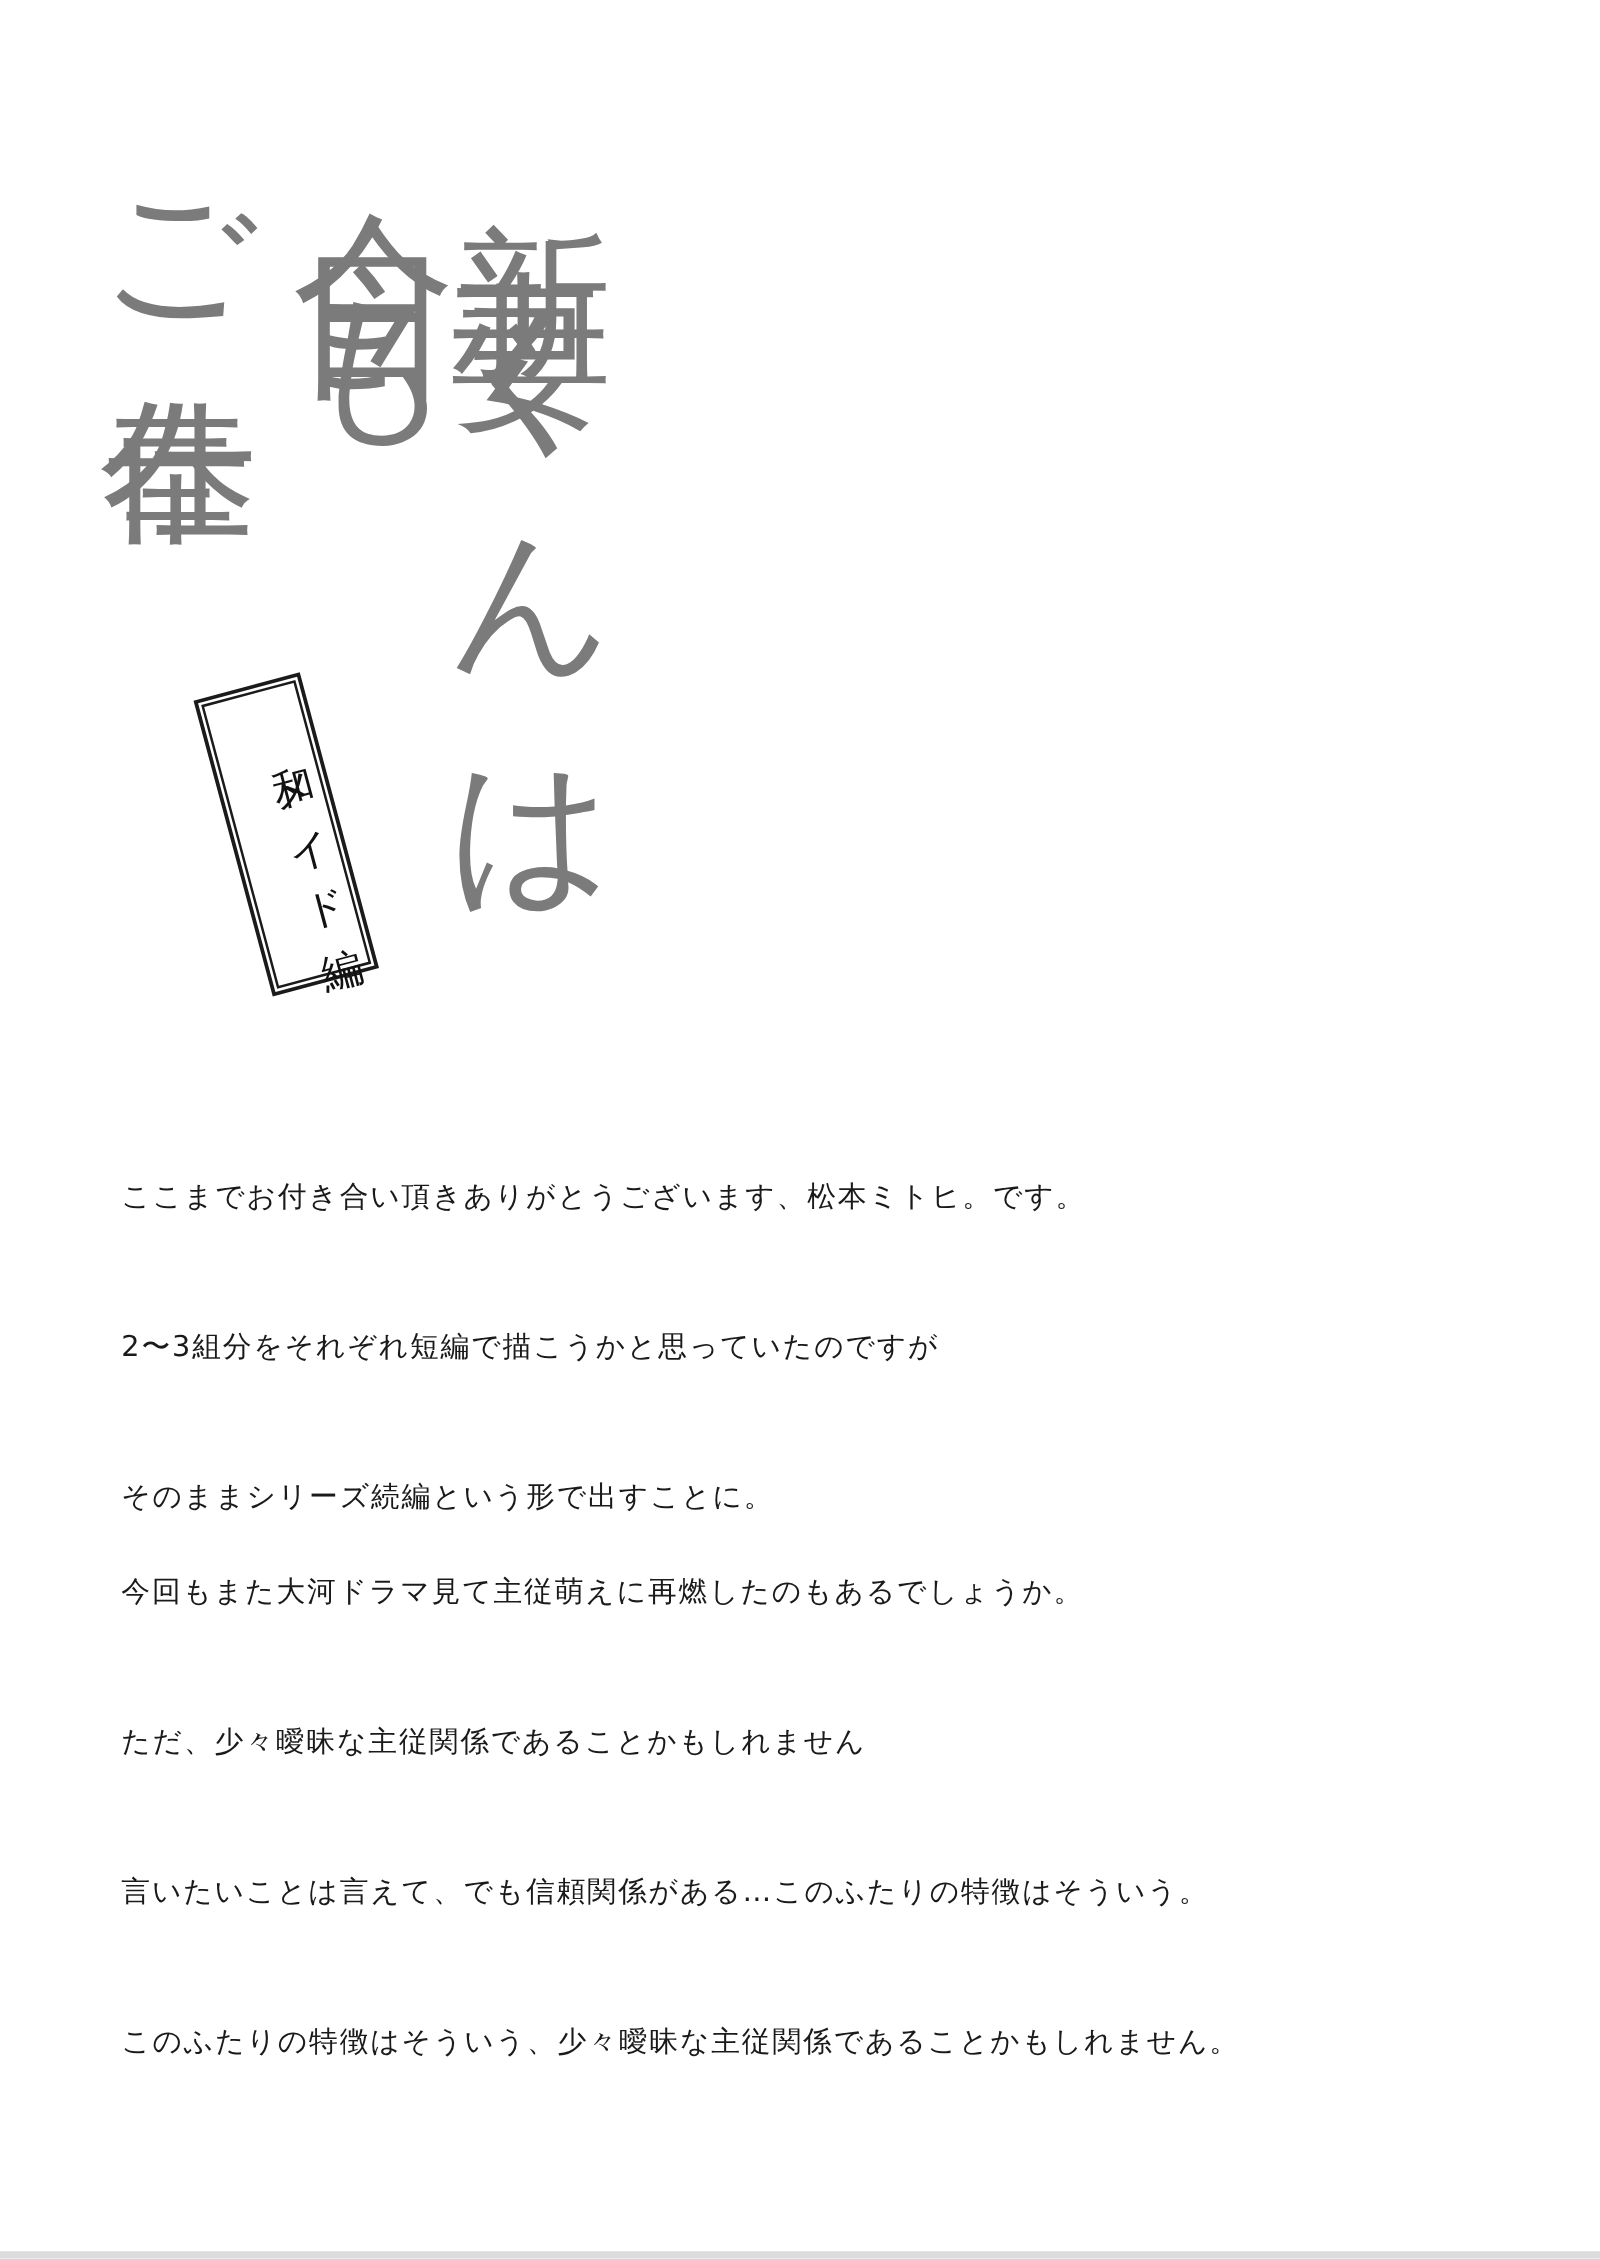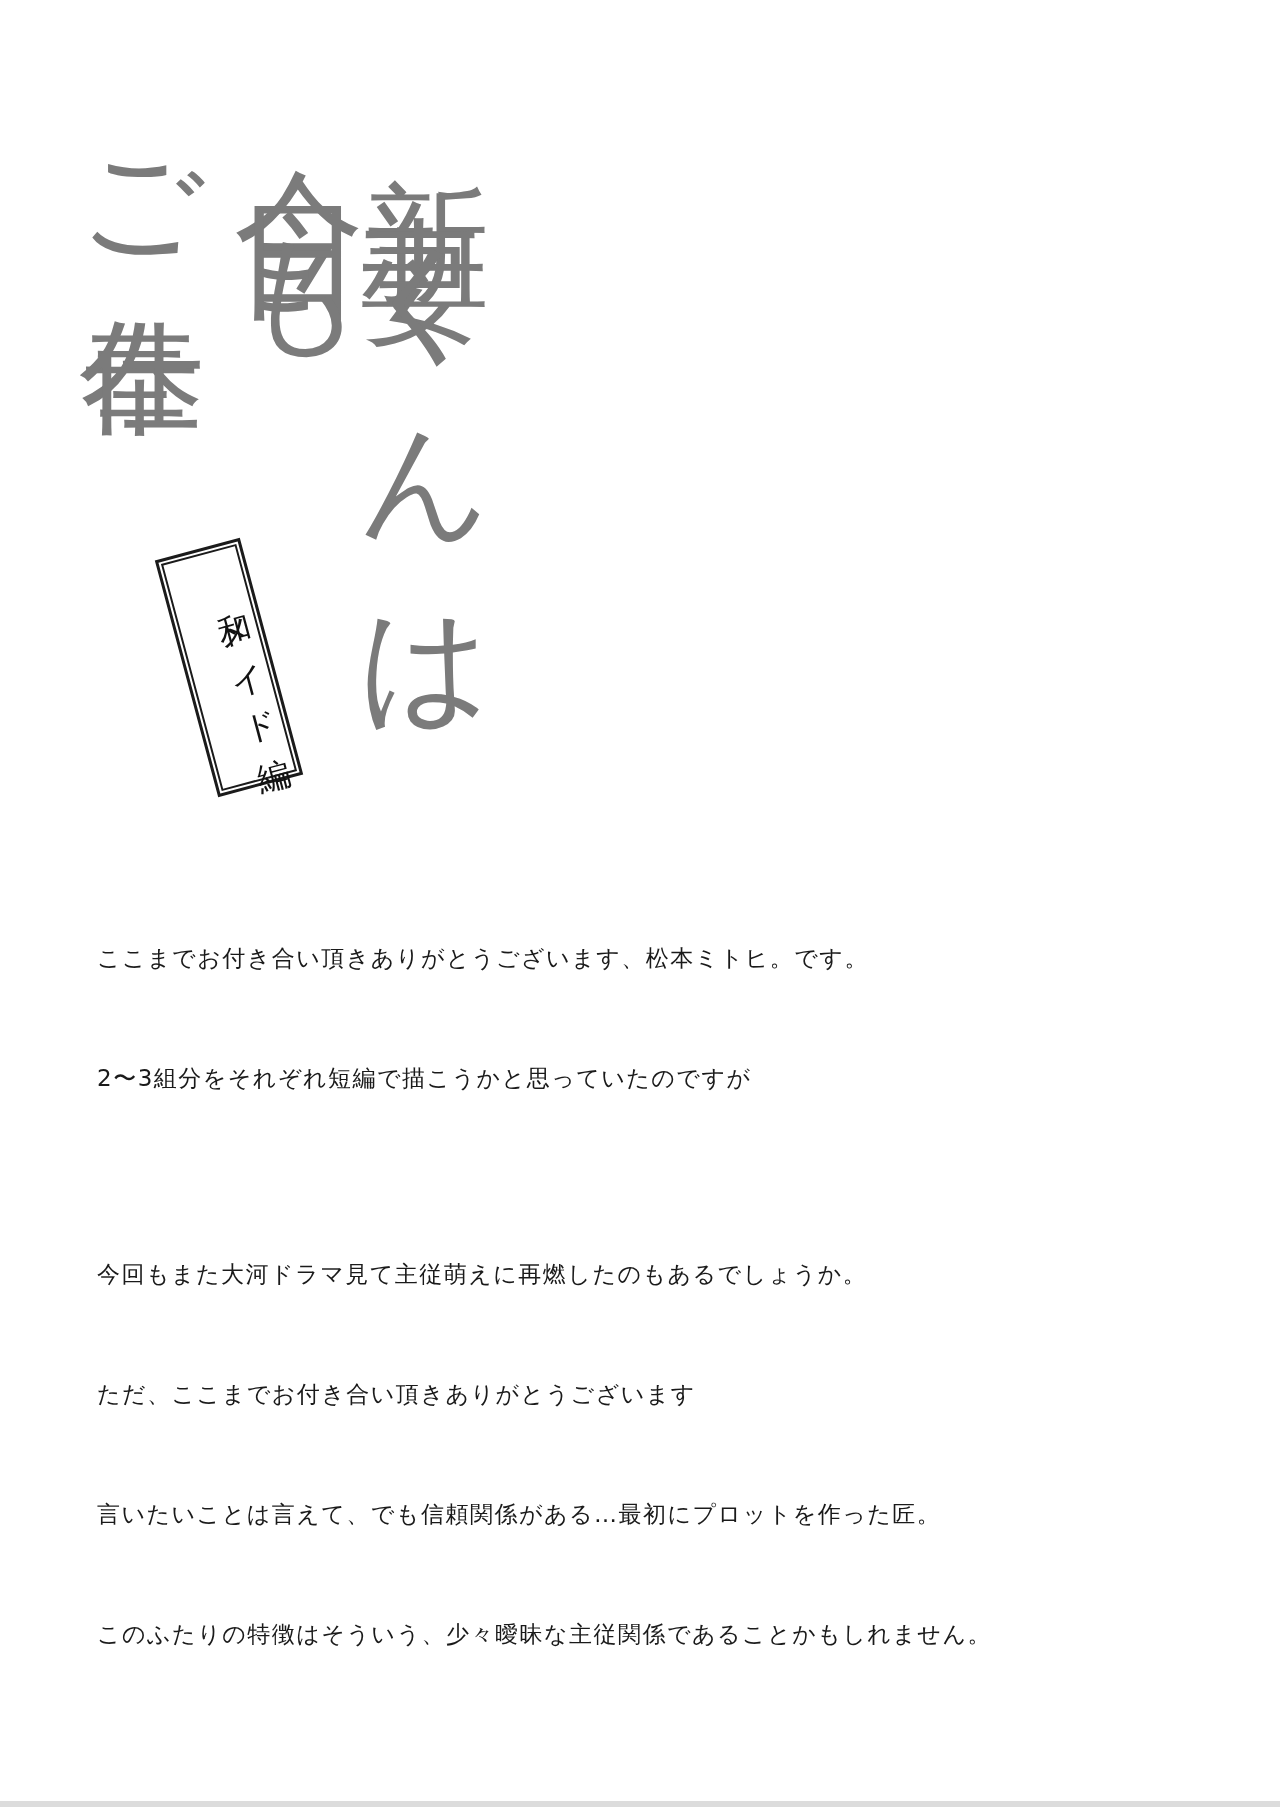--- a/index.html
+++ b/index.html
@@ -86,26 +86,27 @@
   <div class="badge">
     <div class="badge-inner">和メイド編</div>
   </div>
 
   <div class="para p1">
     <div class="line">ここまでお付き合い頂きありがとうございます、松本ミトヒ。です。</div>
   </div>
 
   <div class="para p2">
     <div class="line">2〜3組分をそれぞれ短編で描こうかと思っていたのですが</div>
+    <div class="line">そのままシリーズ続編という形で出すことに。</div>
   </div>
 
   <div class="para p3">
     <div class="line">今回もまた大河ドラマ見て主従萌えに再燃したのもあるでしょうか。</div>
-    <div class="line">ただ、ここまでお付き合い頂きありがとうございます</div>
-    <div class="line">言いたいことは言えて、でも信頼関係がある…最初にプロットを作った匠。</div>
+    <div class="line">ただ、少々曖昧な主従関係であることかもしれません</div>
+    <div class="line">言いたいことは言えて、でも信頼関係がある…このふたりの特徴はそういう。</div>
     <div class="line">このふたりの特徴はそういう、少々曖昧な主従関係であることかもしれません。</div>
     
     
     
   </div>
 
 
   <div class="bottom-edge"></div>
 </div>
 

